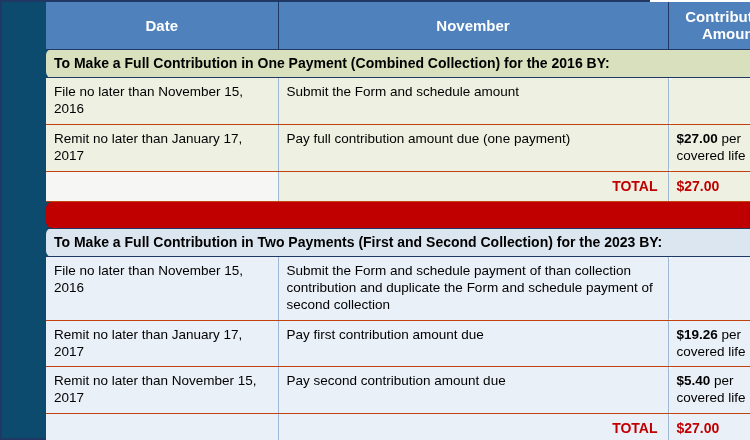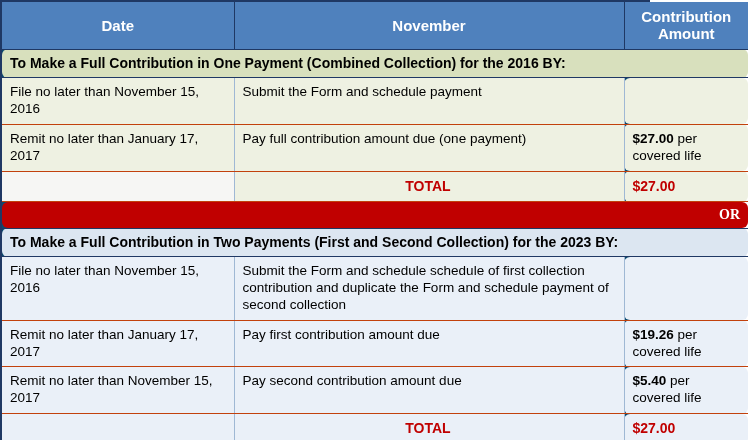--- a/index.html
+++ b/index.html
@@ -12,20 +12,21 @@
     width: 750px;
     height: 440px;
     overflow: hidden;
   }
   .table-wrap {
     width: 650px;
     height: 440px;
     box-sizing: border-box;
     border: 2px solid #1f3864;
     background: #0c4a6e;
+    padding-left: 44px;
   }
   table.schedule {
     width: 100%;
     height: 100%;
     border-collapse: collapse;
     table-layout: fixed;
   }
   col.c-date { width: 232px; }
   col.c-activity { width: 390px; }
   col.c-amount { width: 124px; }
@@ -81,21 +82,21 @@
     text-align: right;
     padding: 4px 8px;
     border-top: 1px solid #1f3864;
     border-bottom: 1px solid #1f3864;
     font-family: Liberation Serif, serif;
   }
   .row-green td { background: #eef1e2; }
   .row-blue td { background: #eaf0f8; }
 
   .total-label {
-    text-align: center;
+    text-align: right;
     font-weight: bold;
     color: #c00000;
     font-size: 14px;
     vertical-align: middle;
     padding-right: 10px;
   }
   .total-value {
     font-weight: bold;
     color: #c00000;
     font-size: 14px;
@@ -123,21 +124,21 @@
       </tr>
     </thead>
     <tbody>
 
       <tr>
         <td class="section-green" colspan="3">To Make a Full Contribution in One Payment (Combined Collection) for the 2016 BY:</td>
       </tr>
 
       <tr class="row-green">
         <td>File no later than November 15, 2016</td>
-        <td>Submit the Form and schedule payment</td>
+        <td>Submit the Form and schedule amount</td>
         <td>
           <span class="amt-line amount-strong"></span>
           <span class="amt-line"></span>
         </td>
       </tr>
 
       <tr class="row-green">
         <td>Remit no later than January 17, 2017</td>
         <td>Pay full contribution amount due (one payment)</td>
         <td>
@@ -155,21 +156,21 @@
       <tr>
         <td class="or-bar" colspan="3">OR</td>
       </tr>
 
       <tr>
         <td class="section-blue" colspan="3">To Make a Full Contribution in Two Payments (First and Second Collection) for the 2023 BY:</td>
       </tr>
 
       <tr class="row-blue">
         <td>File no later than November 15, 2016</td>
-        <td>Submit the Form and schedule schedule of first collection contribution and duplicate the Form and schedule payment of second collection</td>
+        <td>Submit the Form and schedule payment of than collection contribution and duplicate the Form and schedule payment of second collection</td>
         <td>
           <span class="amt-line amount-strong"></span>
           <span class="amt-line"></span>
         </td>
       </tr>
 
       <tr class="row-blue">
         <td>Remit no later than January 17, 2017</td>
         <td>Pay first contribution amount due</td>
         <td>

